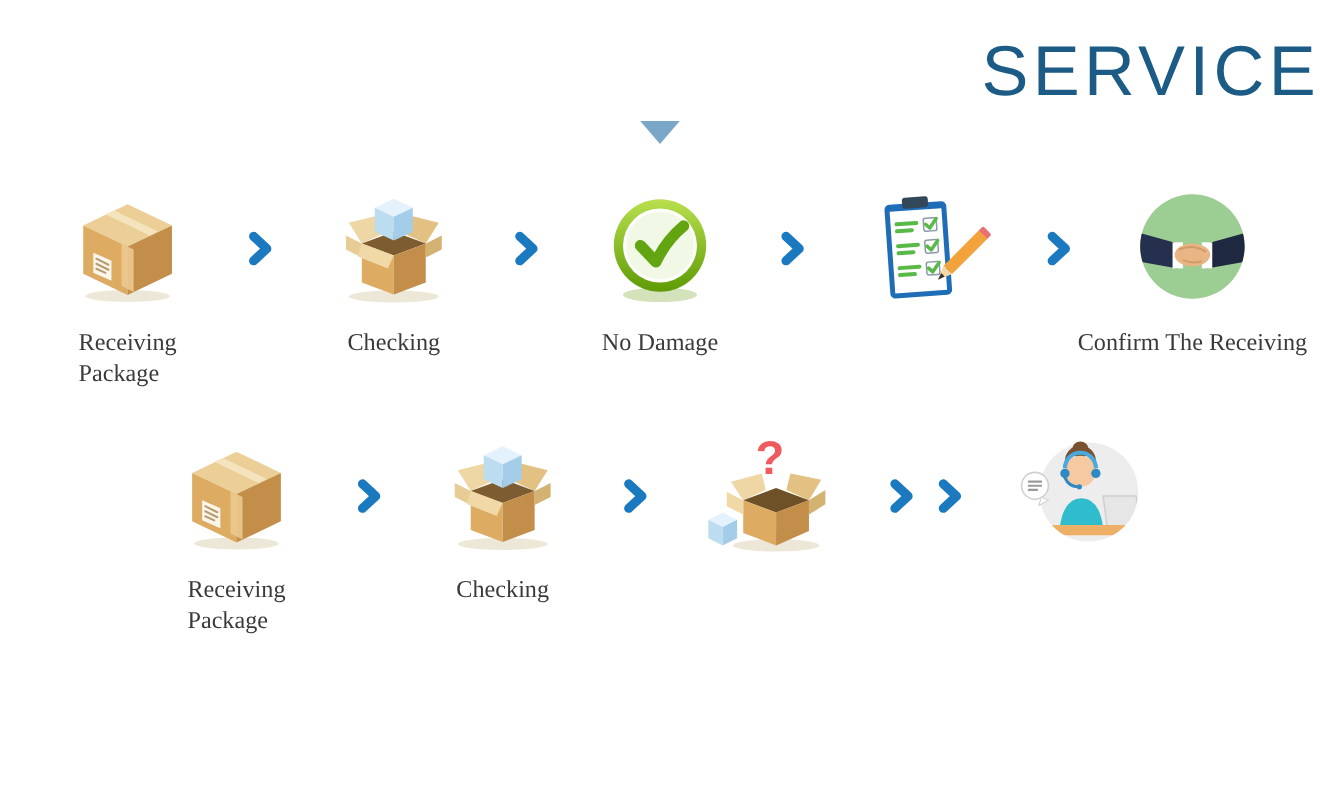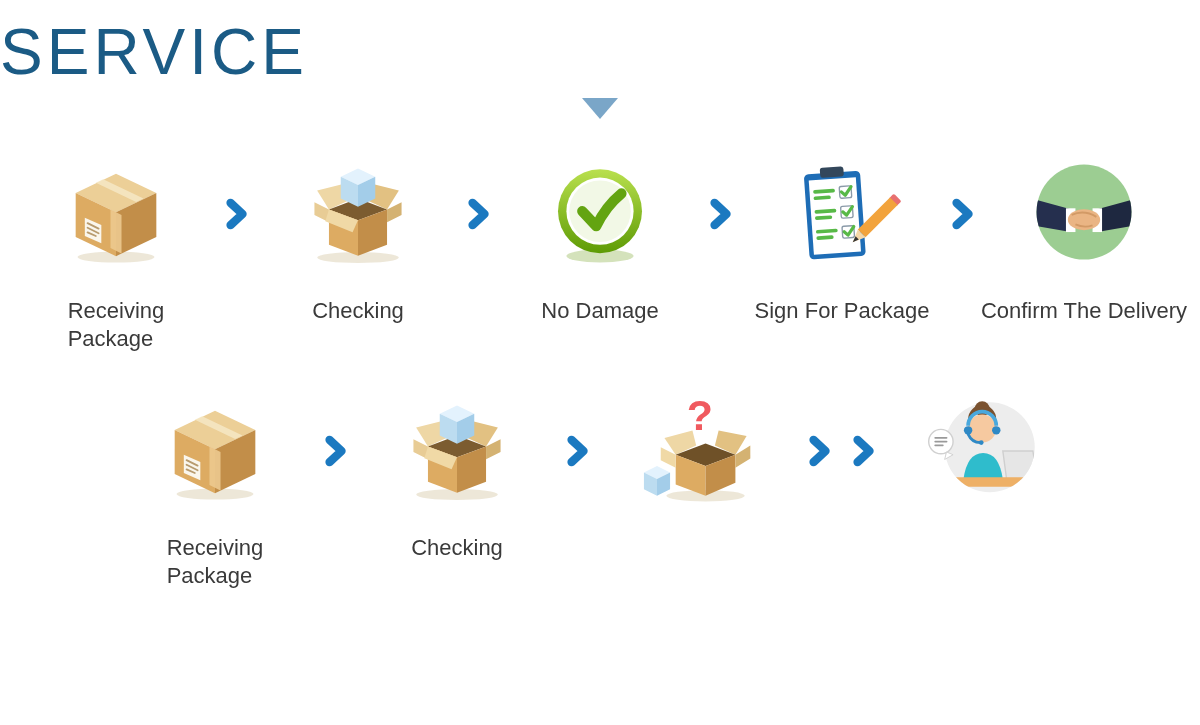--- a/index.html
+++ b/index.html
@@ -5,21 +5,21 @@
   * { box-sizing: border-box; }
   html, body { margin: 0; padding: 0; }
   body {
     width: 1200px; height: 725px;
     background: #ffffff;
     font-family: "Liberation Sans", sans-serif;
     overflow: hidden;
   }
   .page { width: 1200px; height: 725px; }
 
-  .header { text-align: left; padding-top: 20px; }
+  .header { text-align: right; padding-top: 32px; }
   .title {
     margin: 0;
     font-size: 64px;
     font-weight: 400;
     letter-spacing: 4px;
     color: #1b5b85;
     line-height: 1;
   }
   .down-triangle {
     width: 0; height: 0;
@@ -50,26 +50,26 @@
     justify-content: center;
   }
   .arrow-cell {
     width: 44px;
     height: 142px;
     display: flex;
     align-items: center;
     justify-content: center;
   }
   .step-label {
-    margin-top: 12px;
     font-size: 22px;
     color: #3a3a3a;
     line-height: 1.25;
     white-space: pre;
     text-align: left;
+    font-family: Liberation Serif, serif;
   }
 </style>
 </head>
 <body>
 
 <div class="page">
 
   <div class="header">
     <h1 class="title">SERVICE</h1>
     <div class="down-triangle"></div>
@@ -182,21 +182,20 @@
             </g>
           </g>
           <g transform="rotate(45 98 70)">
             <rect x="92" y="30" width="12" height="8" rx="2" fill="#e87070"></rect>
             <rect x="92" y="36" width="12" height="50" fill="#f2a33c"></rect>
             <polygon points="92,86 104,86 98,100" fill="#f5d7a8"></polygon>
             <polygon points="95.5,93 100.5,93 98,100" fill="#333333"></polygon>
           </g>
         </svg>
       </div>
-      <div class="step-label">Sign For Package</div>
     </div>
 
     <div class="arrow-cell">
       <svg viewBox="0 0 26 34" width="24" height="32">
         <path d="M6 5 L19 17 L6 29" fill="none" stroke="#1b79c0" stroke-width="9" stroke-linecap="round" stroke-linejoin="round"></path>
       </svg>
     </div>
 
     <div class="step">
       <div class="icon-wrap">
@@ -211,21 +210,21 @@
             <polygon points="6,44 46,55 46,79 6,72" fill="#252f4e"></polygon>
             <polygon points="114,44 74,55 74,79 114,72" fill="#1e2840"></polygon>
             <rect x="41" y="54" width="10" height="25" fill="#ffffff"></rect>
             <rect x="69" y="54" width="10" height="25" fill="#ffffff"></rect>
             <ellipse cx="60" cy="66" rx="17" ry="11" fill="#eab584"></ellipse>
             <path d="M47 61 q13 -6 26 2" stroke="#d29a66" stroke-width="2" fill="none"></path>
             <path d="M51 71 q9 4 18 1" stroke="#d29a66" stroke-width="2" fill="none"></path>
           </g>
         </svg>
       </div>
-      <div class="step-label">Confirm The Delivery</div>
+      <div class="step-label">Confirm The Receiving</div>
     </div>
 
   </div>
 
   <div class="flow-row second">
 
     <div class="step">
       <div class="icon-wrap">
         <svg viewBox="0 0 120 120" width="110" height="110">
           <ellipse cx="60" cy="107" rx="42" ry="6" fill="#d8c9a8" opacity="0.45"></ellipse>

